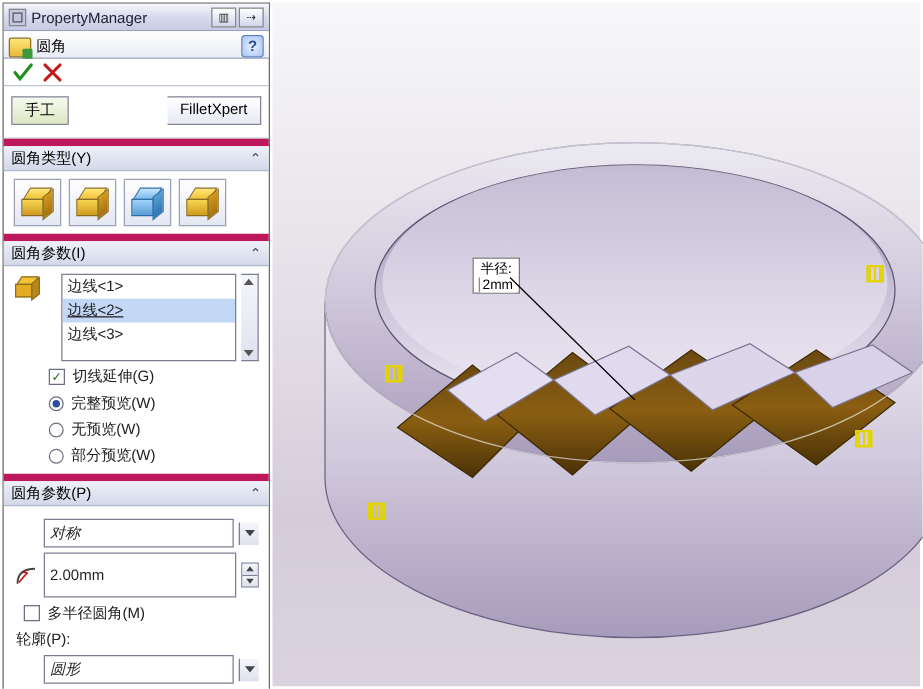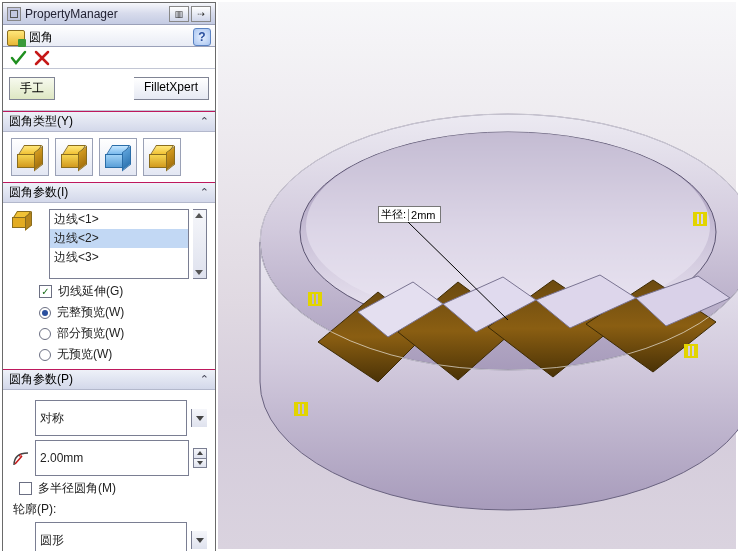--- a/index.html
+++ b/index.html
@@ -22,21 +22,21 @@
 
   .okrow{height:22px;display:flex;align-items:center;padding:4px 6px;gap:6px;border-bottom:1px solid #c2c6d4;}
   .ok-icon{width:18px;height:18px;display:flex;align-items:center;justify-content:center;}
   .ok-icon svg{width:18px;height:18px;}
 
   .mode-row{display:flex;justify-content:space-between;padding:8px 6px 10px;gap:0;border-bottom:1px solid #c2c6d4;}
   .mode-btn{font-size:12px;padding:2px 10px;border:1px solid #808494;background:linear-gradient(#fff,#e6e9f3);}
   .mode-btn.active{background:linear-gradient(#f7faef,#dee7c3);}
   .mode-btn + .mode-btn{border-left:0;}
 
-  .section{border-top:1px solid #be185d;}
+  .section{border-top:6px solid #be185d;}
   .sec-head{height:20px;background:linear-gradient(#eef1f8,#d3d8ea);border-bottom:1px solid #b3b8cc;display:flex;align-items:center;padding:0 6px;font-size:12px;}
   .sec-head .spacer{flex:1;}
   .chev{font-size:11px;color:#445;}
 
   .sec-body{padding:6px 8px;font-size:12px;color:#222;}
 
   
   .typerow{display:flex;gap:6px;}
   .type-btn{width:38px;height:38px;border:1px solid #9aa1b6;background:linear-gradient(#fff,#e3e7f3);display:flex;align-items:center;justify-content:center;}
   .cube-ico{width:26px;height:24px;position:relative;}
@@ -49,54 +49,54 @@
 
   
   .items-wrap{display:flex;gap:4px;}
   .items-left{width:22px;display:flex;flex-direction:column;align-items:center;}
   .sm-cube{width:20px;height:18px;position:relative;margin-top:2px;}
   .sm-cube .t{position:absolute;left:3px;top:0;width:14px;height:7px;background:#f1c235;transform:skewX(-32deg);border:1px solid #8a6d1e;}
   .sm-cube .f{position:absolute;left:0;top:6px;width:14px;height:11px;background:#e3ac22;border:1px solid #8a6d1e;}
   .sm-cube .s{position:absolute;left:13px;top:3px;width:7px;height:14px;background:#b8861a;transform:skewY(-38deg);border:1px solid #8a6d1e;}
   .listbox{flex:1;height:70px;border:1px solid #7a7e92;background:#fff;overflow:auto;font-size:12px;margin-left:12px;}
   .listbox div{padding:1px 4px;}
-  .listbox div.sel{background:#c2d8f4;}
+  .listbox div.sel{background:#c2d8f4;text-decoration:underline;}
   .list-scroll{width:14px;height:70px;border:1px solid #7a7e92;border-left:0;background:linear-gradient(#f5f6fa,#dfe2ee);position:relative;}
   .list-scroll::before,.list-scroll::after{content:"";position:absolute;left:2px;width:0;height:0;border-left:4px solid transparent;border-right:4px solid transparent;}
   .list-scroll::before{top:3px;border-bottom:5px solid #555;}
   .list-scroll::after{bottom:3px;border-top:5px solid #555;}
 
   .chk-row,.rad-row{display:flex;align-items:center;gap:6px;margin:4px 0 0 28px;}
   .chk{width:13px;height:13px;border:1px solid #6b6f82;background:#fff;display:flex;align-items:center;justify-content:center;font-size:10px;color:#1a6e1a;}
   .rad{width:12px;height:12px;border:1px solid #6b6f82;border-radius:50%;background:#fff;display:flex;align-items:center;justify-content:center;}
   .rad .dot{width:6px;height:6px;border-radius:50%;background:#2a4f9e;}
 
   .param-row{display:flex;align-items:center;gap:4px;margin:4px 0;}
   .param-icon{width:20px;height:18px;display:flex;align-items:center;justify-content:center;}
-  .dropdown{flex:1;height:36px;border:1px solid #7a7e92;background:#fff;display:flex;align-items:center;padding:0 4px;font-size:12px;}
+  .dropdown{flex:1;height:23px;border:1px solid #7a7e92;background:#fff;display:flex;align-items:center;padding:0 4px;font-size:12px;font-style:italic;}
   .dropdown .spacer{flex:1;}
   .dd-btn{width:16px;height:18px;border-left:1px solid #7a7e92;background:linear-gradient(#f5f6fa,#dfe2ee);display:flex;align-items:center;justify-content:center;}
   .dd-btn::after{content:"";border-left:4px solid transparent;border-right:4px solid transparent;border-top:5px solid #444;}
   .spinner{width:14px;height:20px;display:flex;flex-direction:column;border:1px solid #7a7e92;}
   .spinner div{flex:1;background:linear-gradient(#f5f6fa,#dfe2ee);display:flex;align-items:center;justify-content:center;}
   .spinner div:first-child{border-bottom:1px solid #7a7e92;}
   .spinner div::after{content:"";border-left:3px solid transparent;border-right:3px solid transparent;}
   .spinner div:first-child::after{border-bottom:4px solid #444;}
   .spinner div:last-child::after{border-top:4px solid #444;}
   .numbox{flex:1;height:36px;border:1px solid #7a7e92;background:#fff;padding:0 4px;font-size:12px;display:flex;align-items:center;}
   .radius-icon svg{width:18px;height:18px;}
 
   .lbl{font-size:12px;margin:4px 0 2px 2px;}
 
   
   .viewport{position:absolute;left:218px;top:2px;right:2px;bottom:2px;background:linear-gradient(#f7f7f9,#e0d9e2 55%, #d4ccdb 75%, #dad3df);}
   .ring-svg{position:absolute;left:-10px;top:-20px;}
 
   .callout{position:absolute;left:160px;top:204px;font-size:11px;}
-  .callout .tag{background:#fff;border:1px solid #777;padding:0 2px;display:inline-flex;align-items:center;}
+  .callout .tag{background:#fff;border:1px solid #777;padding:0 2px;display:inline-flex;align-items:center;flex-direction:column;}
   .callout .tag input{width:30px;border:0;border-left:1px solid #888;margin-left:2px;padding-left:2px;font-size:11px;}
   .callout svg{position:absolute;left:20px;top:14px;}
 
   .handle{position:absolute;width:28px;height:22px;}
   .handle .box{width:14px;height:14px;border:2px solid #e2d400;background:repeating-linear-gradient(90deg,#e2d400 0 2px, transparent 2px 4px);}
 </style>
 </head>
 <body>
 
 <div class="panel">
@@ -202,25 +202,25 @@
         <span>切线延伸(G)</span>
       </div>
       <div class="rad-row">
         <span class="rad">
             <span class="dot"></span>
           </span>
         <span>完整预览(W)</span>
       </div>
       <div class="rad-row">
         <span class="rad"></span>
-        <span>部分预览(W)</span>
+        <span>无预览(W)</span>
       </div>
       <div class="rad-row">
         <span class="rad"></span>
-        <span>无预览(W)</span>
+        <span>部分预览(W)</span>
       </div>
     </div>
   </div>
 
   <div class="section">
     <div class="sec-head">
       <span>圆角参数(P)</span>
       <span class="spacer"></span>
         <span class="chev">⌃</span>
     </div>

